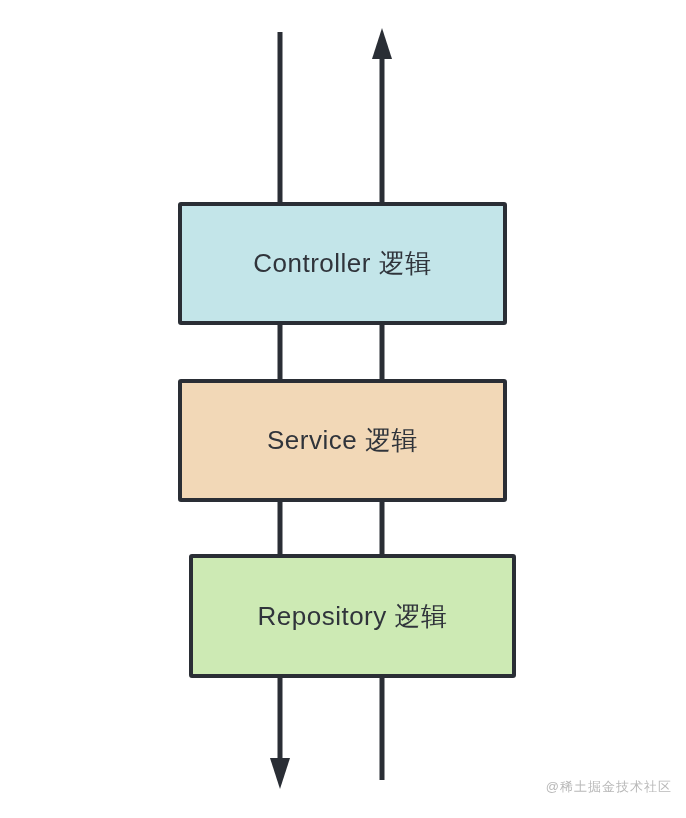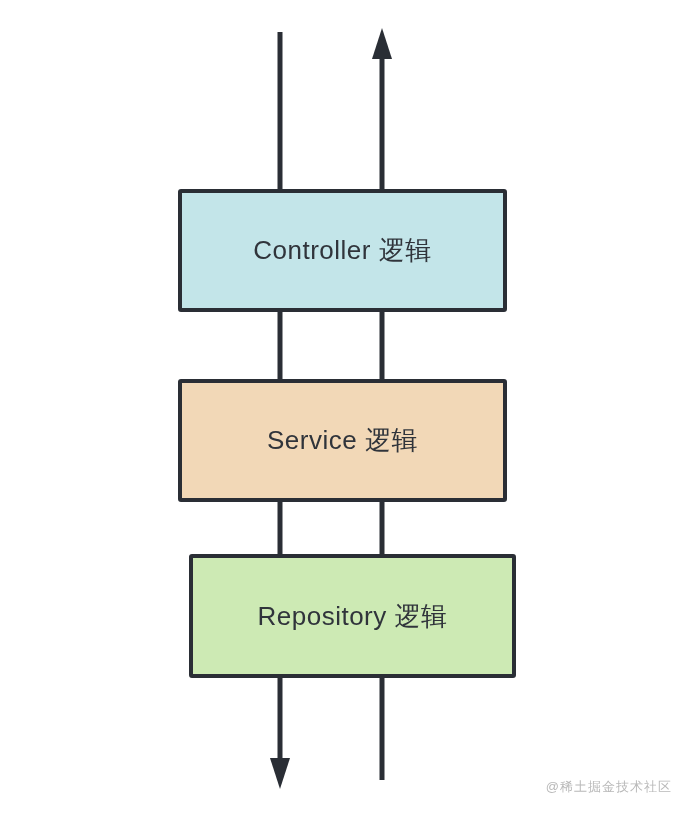--- a/index.html
+++ b/index.html
@@ -43,21 +43,21 @@
     align-items: center;
     justify-content: center;
   }
   .layer-box .label {
     font-size: 26px;
     color: var(--text);
     letter-spacing: 0.5px;
     white-space: nowrap;
   }
   .box-controller {
-    left: 178px; top: 189px;
+    left: 178px; top: 202px;
     width: 329px; height: 123px;
     background: var(--controller-fill);
   }
   .box-service {
     left: 178px; top: 379px;
     width: 329px; height: 123px;
     background: var(--service-fill);
   }
   .box-repository {
     left: 189px; top: 554px;

